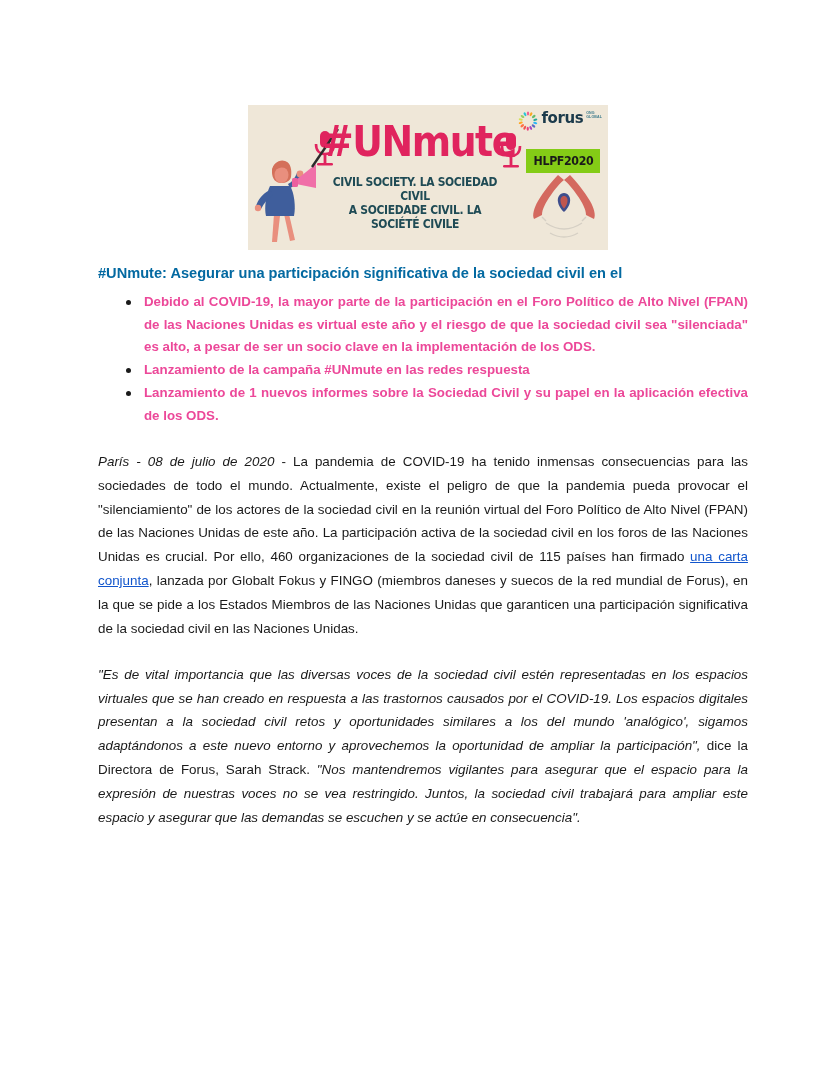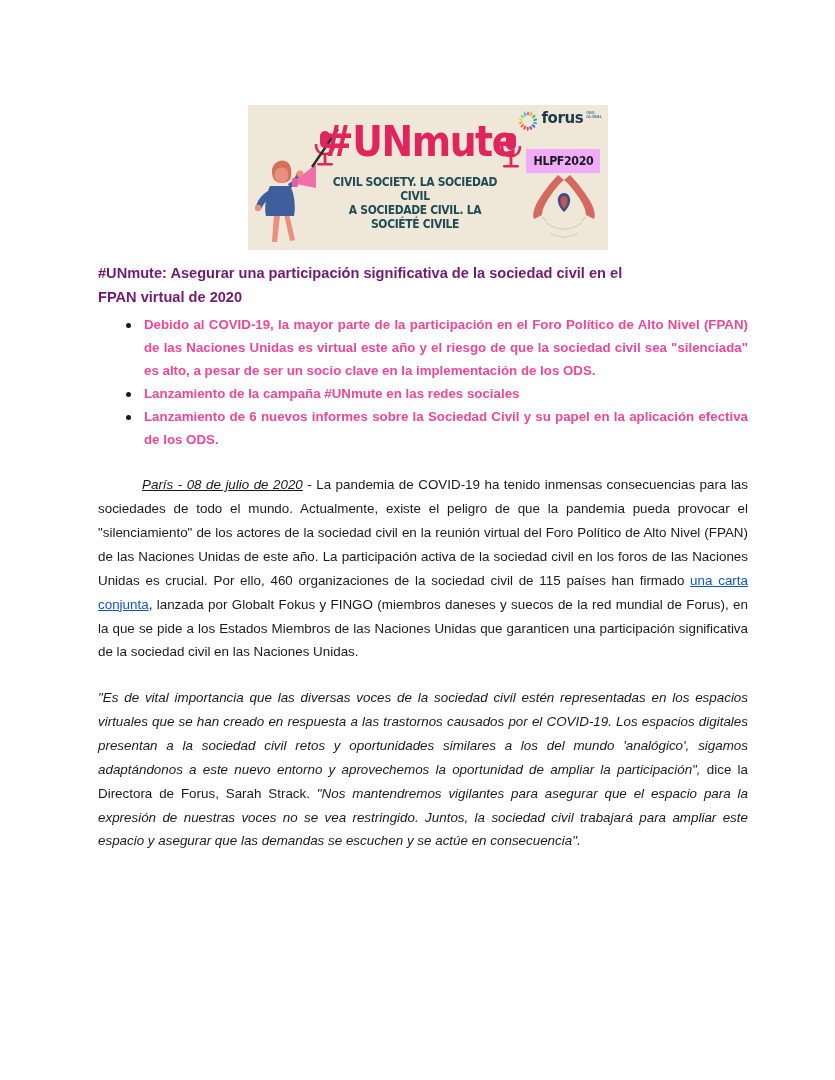--- a/index.html
+++ b/index.html
@@ -130,21 +130,21 @@
     top: 44px;
     width: 80px;
     height: 98px;
   }
   .hlpf-badge {
     position: absolute;
     left: 2px;
     top: 0;
     width: 74px;
     height: 24px;
-    background: #f0abfc;
+    background: #84cc16;
     display: flex;
     align-items: center;
     justify-content: center;
   }
   .hlpf-badge span {
     font-family: "DejaVu Sans", sans-serif;
     font-weight: 700;
     font-size: 12px;
     color: #1a1a1a;
     letter-spacing: -0.4px;
@@ -166,21 +166,21 @@
     width: 650px;
   }
 
   .doc-title {
     font-family: "Liberation Sans", sans-serif;
     font-weight: bold;
     font-size: 14.6px;
     line-height: 1.62;
     text-align: justify;
     text-justify: inter-word;
-    color: #701a75;
+    color: #0369a1;
     margin: 0 0 5px 0;
   }
   .doc-title .lastline { display: block; }
 
   ul.bullets {
     margin: 0;
     padding: 0 0 0 46px;
     list-style: none;
   }
   ul.bullets li {
@@ -214,22 +214,20 @@
   }
   p.body.first { margin-top: 22px; }
   p.body.quote {
     margin-top: 22px;
     font-style: italic;
   }
   p.body.quote .plain { font-style: normal; }
 
   .dateline {
     font-style: italic;
-    text-decoration: underline;
-    margin-left: 44px;
   }
   a.inline-link {
     color: #1155cc;
     text-decoration: underline;
   }
 </style>
 </head>
 <body>
 
 <div class="page">
@@ -323,27 +321,26 @@
         </svg>
       </div>
 
     </div>
   </div>
 
   <div class="doc">
 
     <h1 class="doc-title">
       <span>#UNmute: Asegurar una participación significativa de la sociedad civil en el</span>
-      <span class="lastline">FPAN virtual de 2020</span>
     </h1>
 
     <ul class="bullets">
       <li>Debido al COVID-19, la mayor parte de la participación en el Foro Político de Alto Nivel (FPAN) de las Naciones Unidas es virtual este año y el riesgo de que la sociedad civil sea "silenciada" es alto, a pesar de ser un socio clave en la implementación de los ODS.</li>
-      <li>Lanzamiento de la campaña #UNmute en las redes sociales</li>
-      <li>Lanzamiento de 6 nuevos informes sobre la Sociedad Civil y su papel en la aplicación efectiva de los ODS.</li>
+      <li>Lanzamiento de la campaña #UNmute en las redes respuesta</li>
+      <li>Lanzamiento de 1 nuevos informes sobre la Sociedad Civil y su papel en la aplicación efectiva de los ODS.</li>
     </ul>
 
     <p class="body first"><span class="dateline">París - 08 de julio de 2020</span><span> - La pandemia de COVID-19 ha tenido inmensas consecuencias para las sociedades de todo el mundo. Actualmente, existe el peligro de que la pandemia pueda provocar el "silenciamiento" de los actores de la sociedad civil en la reunión virtual del Foro Político de Alto Nivel (FPAN) de las Naciones Unidas de este año. La participación activa de la sociedad civil en los foros de las Naciones Unidas es crucial. Por ello, 460 organizaciones de la sociedad civil de 115 países han firmado </span><a class="inline-link" href="#">una carta conjunta</a><span>, lanzada por Globalt Fokus y FINGO (miembros daneses y suecos de la red mundial de Forus), en la que se pide a los Estados Miembros de las Naciones Unidas que garanticen una participación significativa de la sociedad civil en las Naciones Unidas.</span></p>
 
     <p class="body quote"><span>"Es de vital importancia que las diversas voces de la sociedad civil estén representadas en los espacios virtuales que se han creado en respuesta a las trastornos causados por el COVID-19. Los espacios digitales presentan a la sociedad civil retos y oportunidades similares a los del mundo 'analógico', sigamos adaptándonos a este nuevo entorno y aprovechemos la oportunidad de ampliar la participación",</span><span class="plain"> dice la Directora de Forus, Sarah Strack.  </span><span>"Nos mantendremos vigilantes para asegurar que el espacio para la expresión de nuestras voces no se vea restringido. Juntos, la sociedad civil trabajará para ampliar este espacio y asegurar que las demandas se escuchen y se actúe en consecuencia".</span></p>
 
   </div>
 
 </div>
 

